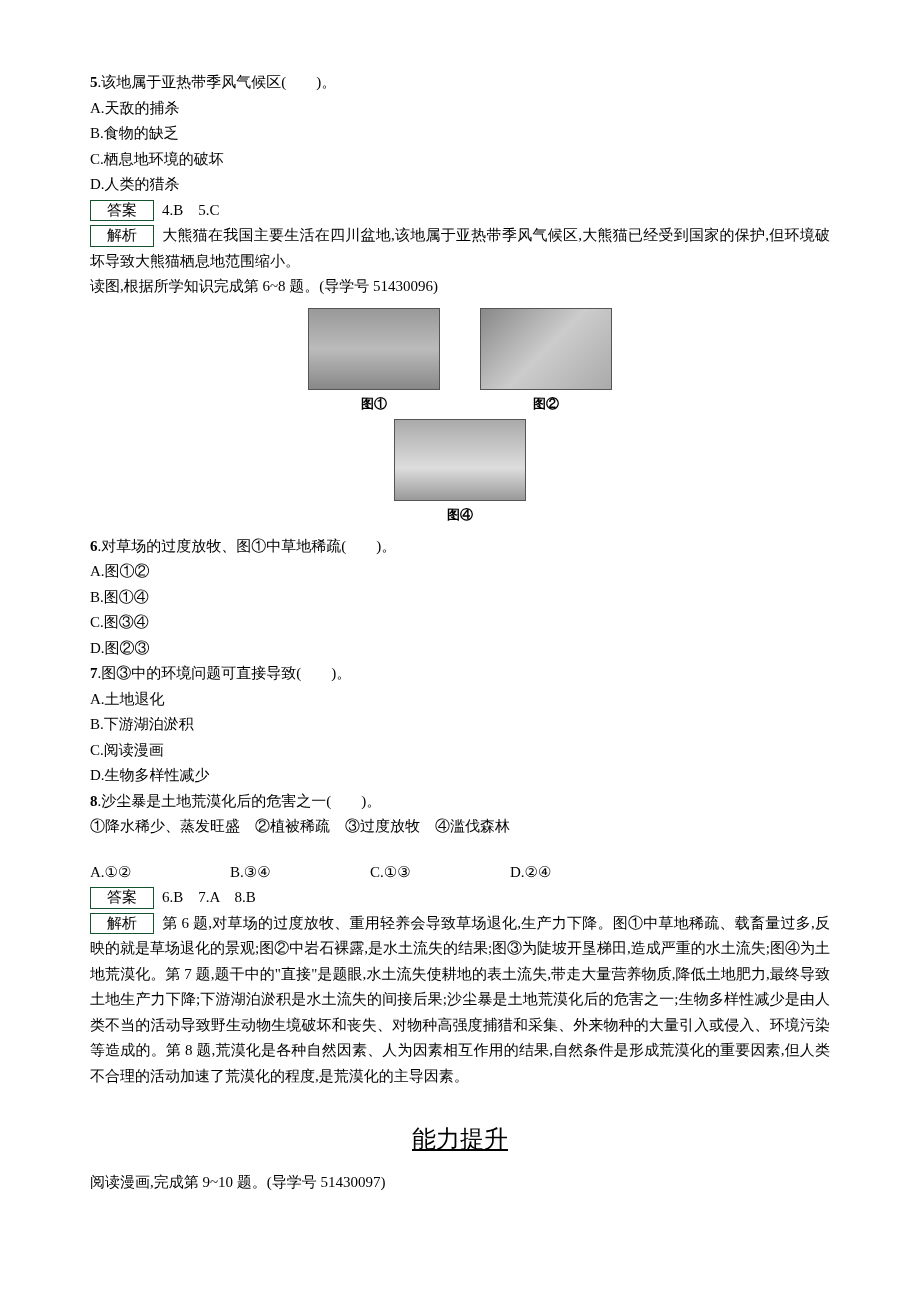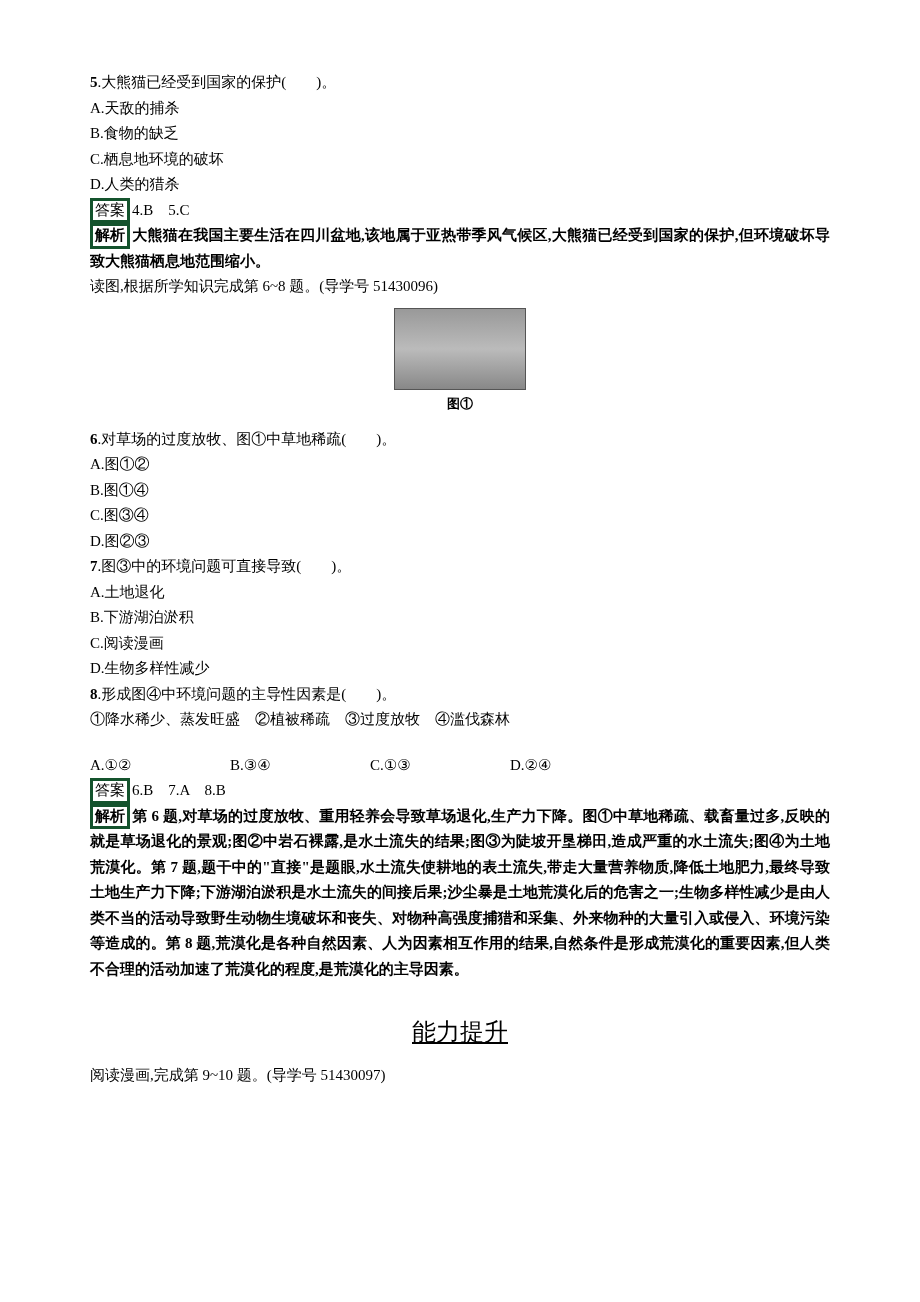--- a/index.html
+++ b/index.html
@@ -8,25 +8,25 @@
     line-height: 1.7;
     color: #000;
     background: #fff;
     margin: 0;
     padding: 70px 90px 60px 90px;
     width: 920px;
     box-sizing: border-box;
   }
   .bold { font-weight: bold; }
   .box-label {
-    border: 3px solid #14532d;
-    padding: 0 2px;
+    border: 1px solid #14532d;
+    padding: 0 16px;
     display: inline-block;
     line-height: 1.3;
-    margin-right: 2px;
+    margin-right: 8px;
   }
   .figure-area {
     text-align: center;
     margin: 8px 0;
   }
   .figure-row {
     display: flex;
     justify-content: center;
     gap: 40px;
     margin-bottom: 4px;
@@ -57,61 +57,69 @@
   }
   .answer-row .opt { width: 140px; }
   .section-title {
     text-align: center;
     font-size: 24px;
     font-family: "SimSun","宋体",serif;
     margin: 30px 0 10px 0;
     text-decoration: underline;
   }
   p { margin: 0; }
-  .para { text-align: justify; font-weight: bold; }
+  .para { text-align: justify; }
 </style>
 </head>
 <body>
 
-<p><span class="bold">5</span><span>.大熊猫已经受到国家的保护(　　)。</span></p>
+<p><span class="bold">5</span><span>.该地属于亚热带季风气候区(　　)。</span></p>
 <p>A.天敌的捕杀</p>
 <p>B.食物的缺乏</p>
 <p>C.栖息地环境的破坏</p>
 <p>D.人类的猎杀</p>
 
 <p><span class="box-label">答案</span><span>4.B　5.C</span></p>
 
 <p class="para"><span class="box-label">解析</span><span>大熊猫在我国主要生活在四川盆地,该地属于亚热带季风气候区,大熊猫已经受到国家的保护,但环境破坏导致大熊猫栖息地范围缩小。</span></p>
 
 <p>读图,根据所学知识完成第 6~8 题。(导学号 51430096)</p>
 
 <div class="figure-area">
   <div class="figure-row">
     <div class="figure-cell">
       <div class="figure-img a"></div>
       <div class="figure-caption">图①</div>
     </div>
+    <div class="figure-cell">
+      <div class="figure-img b"></div>
+      <div class="figure-caption">图②</div>
+    </div>
   </div>
   <div class="figure-row">
+    <div class="figure-cell">
+      <div class="figure-img d"></div>
+      <div class="figure-caption">图④</div>
+    </div>
   </div>
 </div>
 
 <p><span class="bold">6</span><span>.对草场的过度放牧、图①中草地稀疏(　　)。</span></p>
 <p>A.图①②</p>
 <p>B.图①④</p>
 <p>C.图③④</p>
 <p>D.图②③</p>
 
 <p><span class="bold">7</span><span>.图③中的环境问题可直接导致(　　)。</span></p>
 <p>A.土地退化</p>
 <p>B.下游湖泊淤积</p>
 <p>C.阅读漫画</p>
 <p>D.生物多样性减少</p>
 
-<p><span class="bold">8</span><span>.形成图④中环境问题的主导性因素是(　　)。</span></p>
+<p><span class="bold">8</span><span>.沙尘暴是土地荒漠化后的危害之一(　　)。</span></p>
 <p>①降水稀少、蒸发旺盛　②植被稀疏　③过度放牧　④滥伐森林</p>
 <div class="answer-row">
   <span class="opt">A.①②</span>
   <span class="opt">B.③④</span>
   <span class="opt">C.①③</span>
   <span class="opt">D.②④</span>
 </div>
 
 <p><span class="box-label">答案</span><span>6.B　7.A　8.B</span></p>
 

